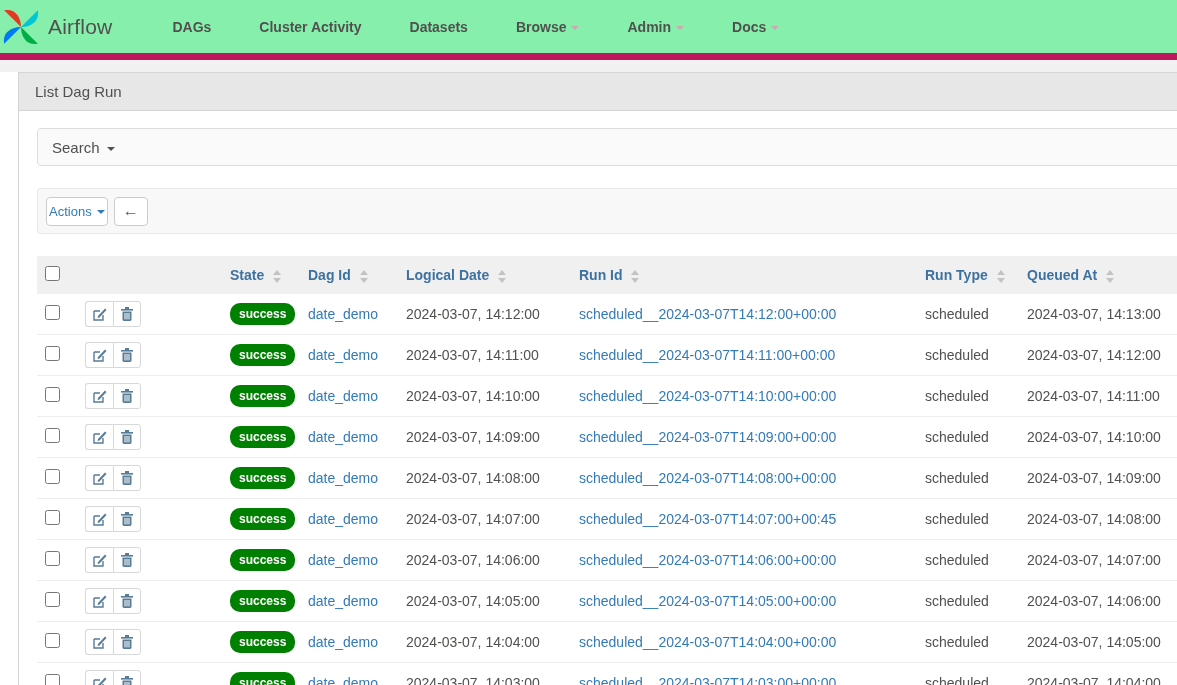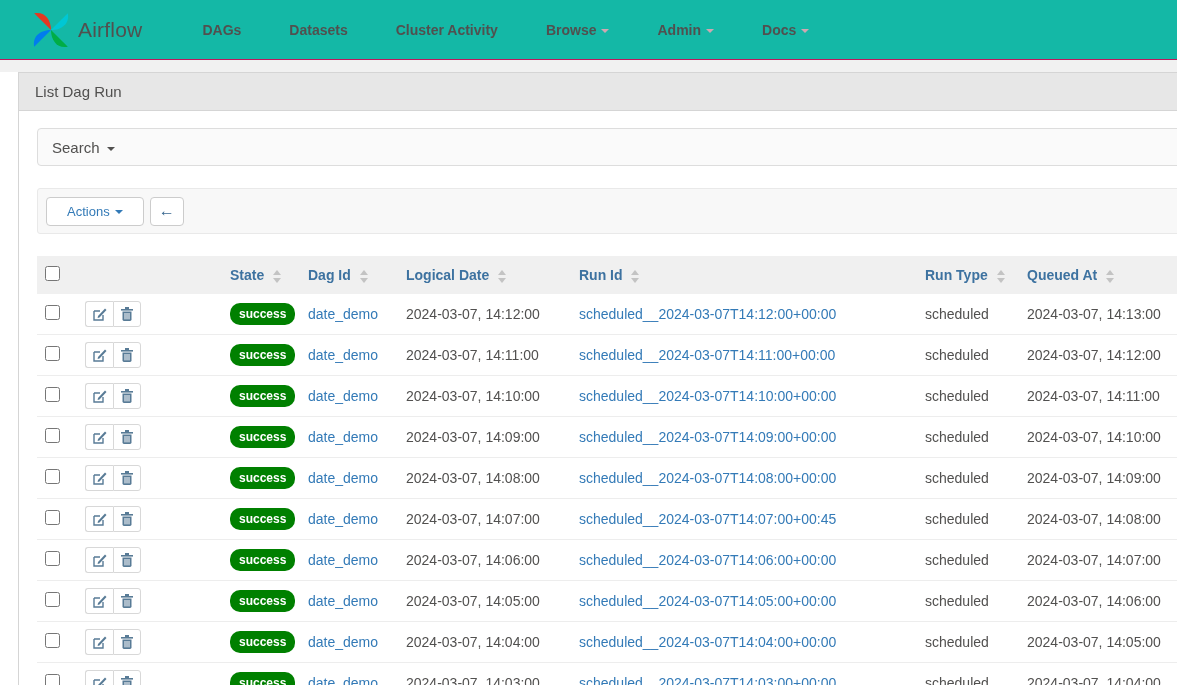--- a/index.html
+++ b/index.html
@@ -6,24 +6,23 @@
   html, body {
     margin: 0; padding: 0;
     width: 1177px; height: 685px;
     overflow: hidden;
     background: #ffffff;
     font-family: "Liberation Sans", sans-serif;
     color: #51504f;
   }
   
   .navbar {
-    height: 60px; background: #14b8a6;
+    height: 60px; background: #86efac;
     display: flex; align-items: center;
-    border-bottom: 1px solid #be185d;
-    padding-left: 30px;
+    border-bottom: 7px solid #be185d;
   }
   .brand { display: flex; align-items: center; gap: 6px; margin-right: 44px; }
   .brand svg { width: 42px; height: 42px; }
   .brand-text { font-size: 21px; color: #51504f; letter-spacing: .2px; }
   .nav-menu { display: flex; align-items: center; gap: 16px; }
   .nav-item {
     font-size: 14px; font-weight: bold; color: #51504f;
     padding: 10px 16px; cursor: pointer; display: flex; align-items: center; gap: 5px;
     white-space: nowrap;
   }
@@ -61,21 +60,21 @@
   .well {
     background: #f8f8f8; border: 1px solid #e9e9e9; border-radius: 3px;
     padding: 8px; margin-bottom: 22px; display: flex; gap: 6px; align-items: center;
     height: 46px;
   }
   .btn {
     background: #fff; border: 1px solid #cccccc; border-radius: 4px;
     height: 29px; display: inline-flex; align-items: center; justify-content: center;
     cursor: pointer; font-family: "Liberation Sans", sans-serif;
   }
-  .btn-actions { padding: 0 20px; font-size: 13px; color: #337ab7; gap: 5px; }
+  .btn-actions { padding: 0 2px; font-size: 13px; color: #337ab7; gap: 5px; }
   .btn-actions .caret-down { border-top-color: #337ab7; }
   .btn-back { width: 34px; font-size: 16px; font-weight: bold; color: #38678f; }
   
   table.list { border-collapse: collapse; table-layout: fixed; width: 1203px; font-size: 14px; }
   table.list col.c-check  { width: 40px; }
   table.list col.c-act    { width: 145px; }
   table.list col.c-state  { width: 78px; }
   table.list col.c-dag    { width: 98px; }
   table.list col.c-log    { width: 173px; }
   table.list col.c-run    { width: 346px; }
@@ -120,25 +119,25 @@
       </g>
     </svg>
     <span class="brand-text">Airflow</span>
   </div>
   <div class="nav-menu">
       <div class="nav-item">
     <span>DAGs</span>
 
   </div>
       <div class="nav-item">
+    <span>Cluster Activity</span>
+
+  </div>
+      <div class="nav-item">
     <span>Datasets</span>
-
-  </div>
-      <div class="nav-item">
-    <span>Cluster Activity</span>
 
   </div>
       <div class="nav-item">
     <span>Browse</span>
     <span class="caret-down"></span>
   </div>
       <div class="nav-item">
     <span>Admin</span>
     <span class="caret-down"></span>
   </div>

